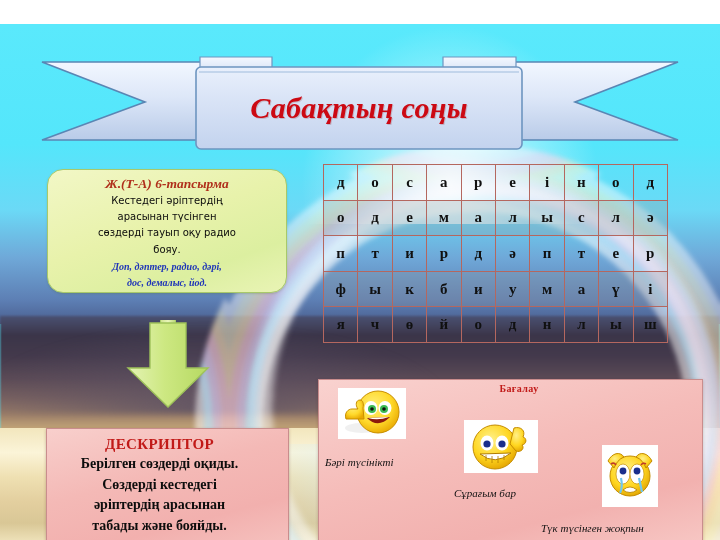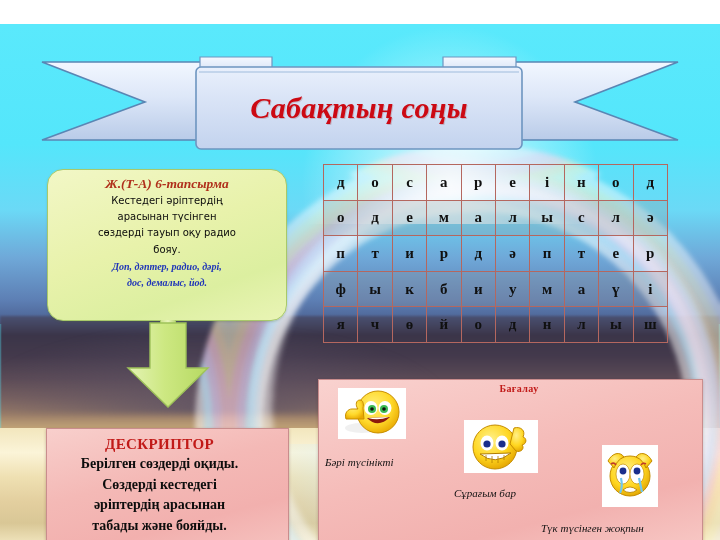--- a/index.html
+++ b/index.html
@@ -100,21 +100,21 @@
     font-size: 30px;
     letter-spacing: 0.3px;
     text-shadow: 1px 1px 0 rgba(120,0,0,0.18);
     white-space: nowrap;
   }
 
   
   .task-box {
     position: absolute;
     left: 47px; top: 145px;
-    width: 240px; height: 152px;
+    width: 240px; height: 124px;
     border-radius: 16px;
     border: 1px solid #a8c96a;
     background: linear-gradient(160deg, #f2f7c6 0%, #e8f2ab 45%, #dcefa0 75%, #e9f4b5 100%);
     box-shadow: 0 1px 2px rgba(90,110,40,0.25);
     box-sizing: border-box;
     padding: 5px 8px 4px 8px;
     text-align: center;
     overflow: hidden;
   }
   .task-head {

